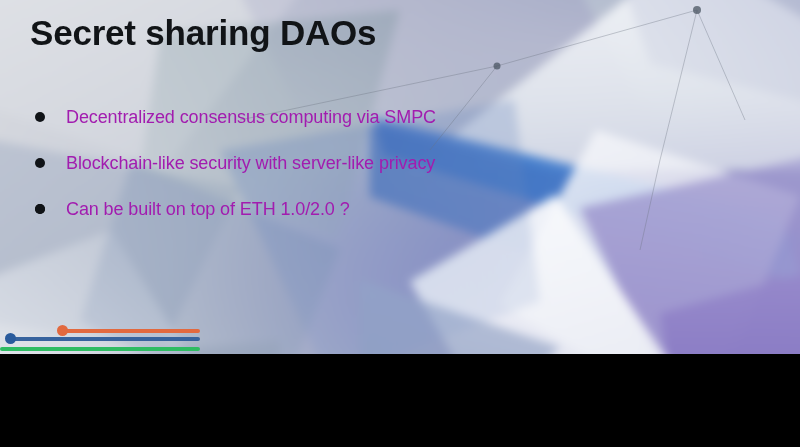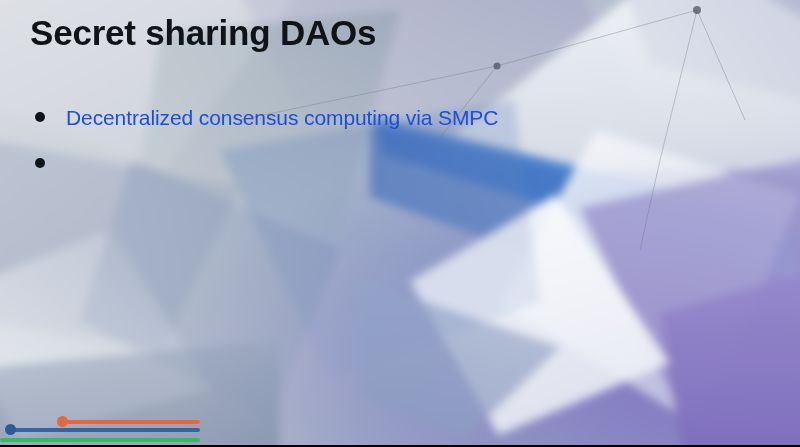--- a/index.html
+++ b/index.html
@@ -3,21 +3,21 @@
 <meta charset="utf-8">
 <style>
   html, body {
     margin: 0;
     padding: 0;
     background: #000;
   }
   #slide {
     position: relative;
     width: 800px;
-    height: 445px;
+    height: 354px;
     overflow: hidden;
     font-family: "Liberation Sans", sans-serif;
     background: #c9cdd6;
   }
 
   
   .bg-layer {
     position: absolute;
     inset: 0;
     overflow: hidden;
@@ -118,23 +118,23 @@
     top: 96px;
     right: 18px;
     margin: 0;
     padding: 0;
     list-style: none;
   }
   .bullet-item {
     position: relative;
     padding-left: 44px;
     margin: 0 0 3px 0;
-    font-size: 21px;
+    font-size: 18px;
     line-height: 43px;
-    color: #1d4ed8;
+    color: #a21caf;
     letter-spacing: -0.1px;
   }
   .bullet-dot {
     position: absolute;
     left: 13px;
     top: 16px;
     width: 10px;
     height: 10px;
     border-radius: 50%;
     background: #101317;
@@ -210,20 +210,28 @@
 
   <div class="slide-title">Secret sharing DAOs</div>
 
   <ul class="bullet-list">
     <li class="bullet-item">
       <span class="bullet-dot"></span>
       <span>Decentralized consensus computing via SMPC</span>
     </li>
     <li class="bullet-item">
       <span class="bullet-dot"></span>
+      <span>Blockchain-like security with server-like privacy</span>
+    </li>
+    <li class="bullet-item">
+      <span class="bullet-dot"></span>
+    </li>
+    <li class="bullet-item">
+      <span class="bullet-dot"></span>
+      <span>Can be built on top of ETH 1.0/2.0 ?</span>
     </li>
   </ul>
 
   <div class="sliders">
     <div class="track track-orange"></div>
     <div class="knob knob-orange"></div>
     <div class="track track-blue"></div>
     <div class="knob knob-blue"></div>
     <div class="track track-green"></div>
   </div>

